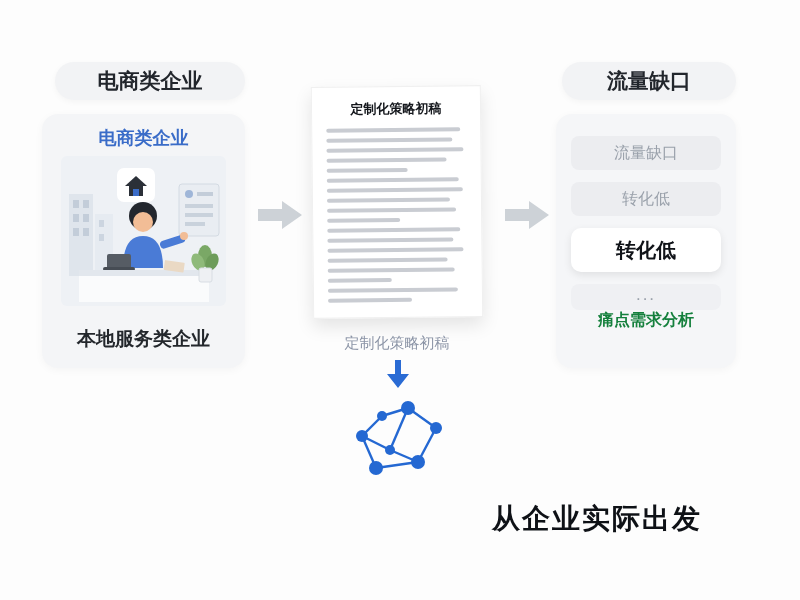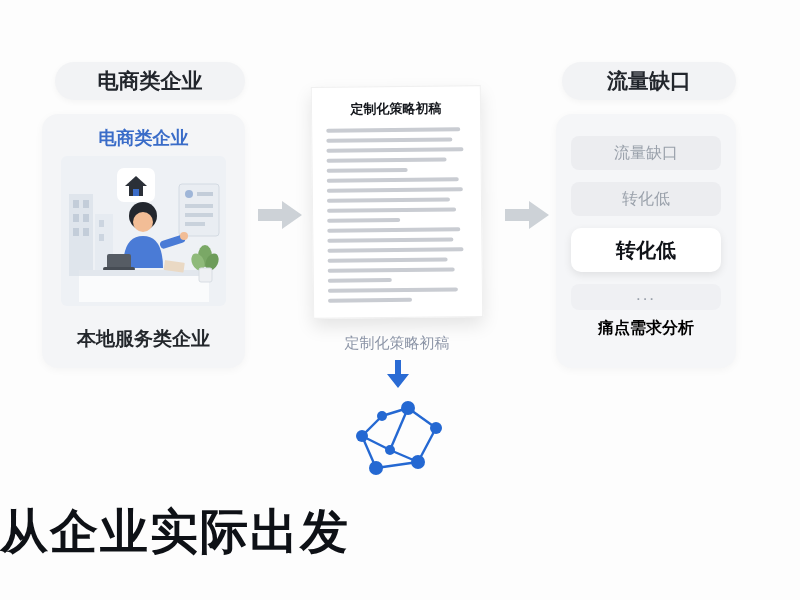--- a/index.html
+++ b/index.html
@@ -68,21 +68,21 @@
     position: absolute; left: 312px; top: 334px; width: 170px;
     text-align: center; font-size: 15px; color: #8b94a6; font-weight: 500;
   }
 
   .down-arrow { position: absolute; left: 386px; top: 360px; width: 24px; height: 28px; }
 
   .network { position: absolute; left: 352px; top: 398px; width: 96px; height: 84px; }
 
   .headline {
     position: absolute; left: 0; top: 500px; width: 702px;
-    text-align: left; font-size: 48px; font-weight: 800;
+    text-align: right; font-size: 28px; font-weight: 800;
     color: #0e1116; letter-spacing: 2px;
   }
 
   
   .card-right {
     position: absolute; left: 556px; top: 114px;
     width: 180px; height: 254px;
     background: #f5f6f8; border-radius: 16px;
     box-shadow: 0 2px 8px rgba(0,0,0,0.04);
     display: flex; flex-direction: column; align-items: center;
@@ -95,22 +95,22 @@
     text-align: center; font-size: 16px; color: #9aa1ab;
   }
   .pain-item.emphasis {
     height: 44px; line-height: 44px;
     background: #ffffff; border-radius: 10px;
     box-shadow: 0 3px 9px rgba(0,0,0,0.09);
     font-size: 20px; font-weight: 700; color: #101318;
   }
   .pain-item.dots { height: 26px; line-height: 22px; background: #eff0f3; font-size: 17px; letter-spacing: 2px; }
   .card-right .card-caption {
-    margin-top: 8px; text-align: center;
-    font-size: 16px; font-weight: 600; color: #000000;
+    margin-top: 0; text-align: center;
+    font-size: 16px; font-weight: 600; color: #15803d;
   }
 </style>
 </head>
 <body>
 
 <div class="stage">
 
   <div class="pill pill-left">电商类企业</div>
 
   <div class="card-left">

